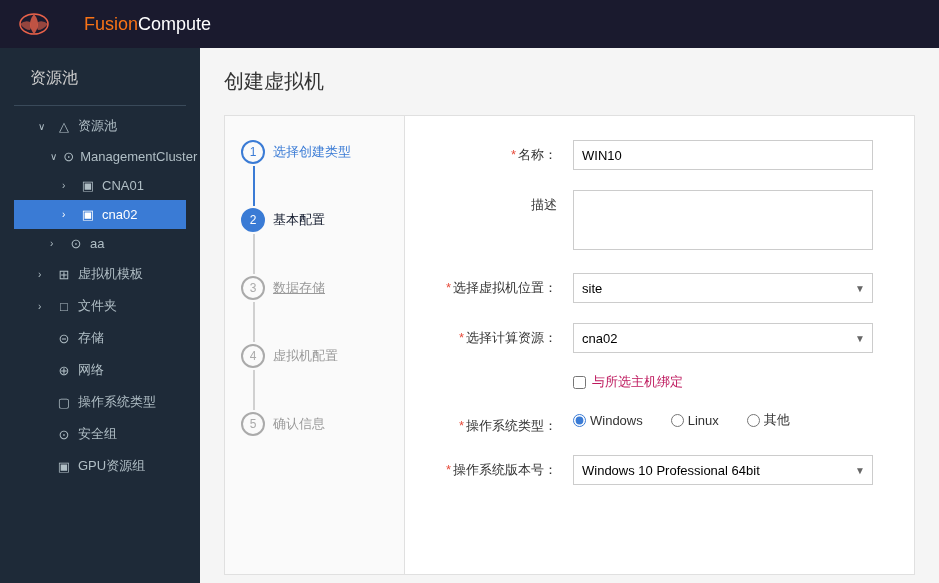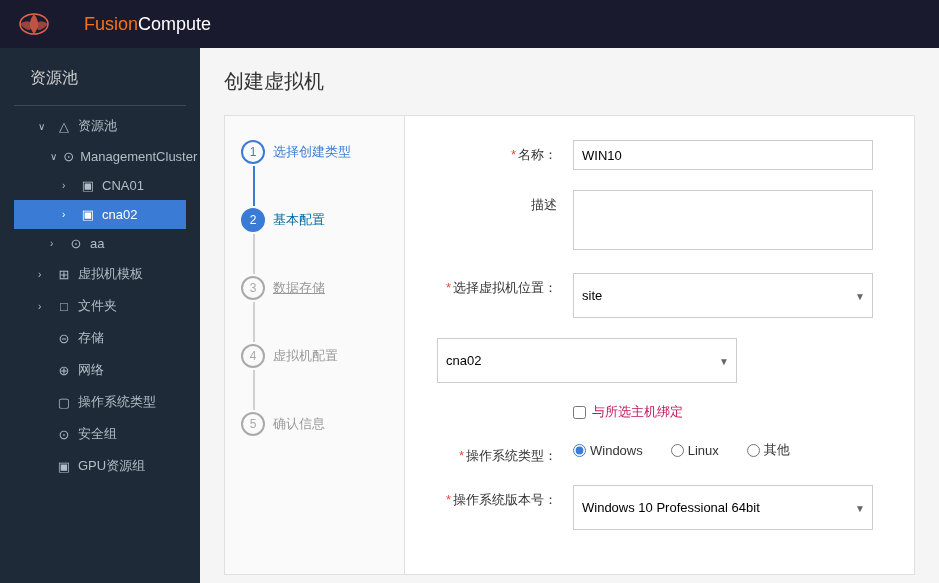--- a/index.html
+++ b/index.html
@@ -146,21 +146,21 @@
     }
     .step-circle.completed {
       border-color: #3a7bd5;
       color: #3a7bd5;
     }
     .step-label {
       font-size: 13px;
       color: #999;
     }
     .step-label.active {
-      color: #0369a1;
+      color: #0f172a;
       font-weight: 500;
     }
     .step-connector {
       width: 2px;
       height: 40px;
       background: #d0d0d0;
       margin: 2px 0 2px 28px;
       align-self: flex-start;
     }
     .step-connector.active {
@@ -211,21 +211,21 @@
       outline: none;
       resize: none;
     }
     .form-select-wrapper {
       position: relative;
       width: 100%;
       max-width: 300px;
     }
     .form-select {
       width: 100%;
-      height: 45px;
+      height: 30px;
       border: 1px solid #ccc;
       padding: 0 28px 0 8px;
       font-size: 13px;
       appearance: none;
       background: #fff;
       cursor: pointer;
       outline: none;
     }
     .select-arrow {
       position: absolute;
@@ -445,20 +445,23 @@
             </div>
             <div class="form-select-wrapper">
               <select class="form-select">
                 <option>site</option>
               </select>
               <span class="select-arrow">▼</span>
             </div>
           </div>
 
           <div class="form-row">
+            <div class="form-label">
+              <span class="required">*</span>选择计算资源：
+            </div>
             <div class="form-select-wrapper">
               <select class="form-select">
                 <option>cna02</option>
               </select>
               <span class="select-arrow">▼</span>
             </div>
           </div>
 
           <div class="checkbox-row">
             <input type="checkbox" id="bind-checkbox" style="">

